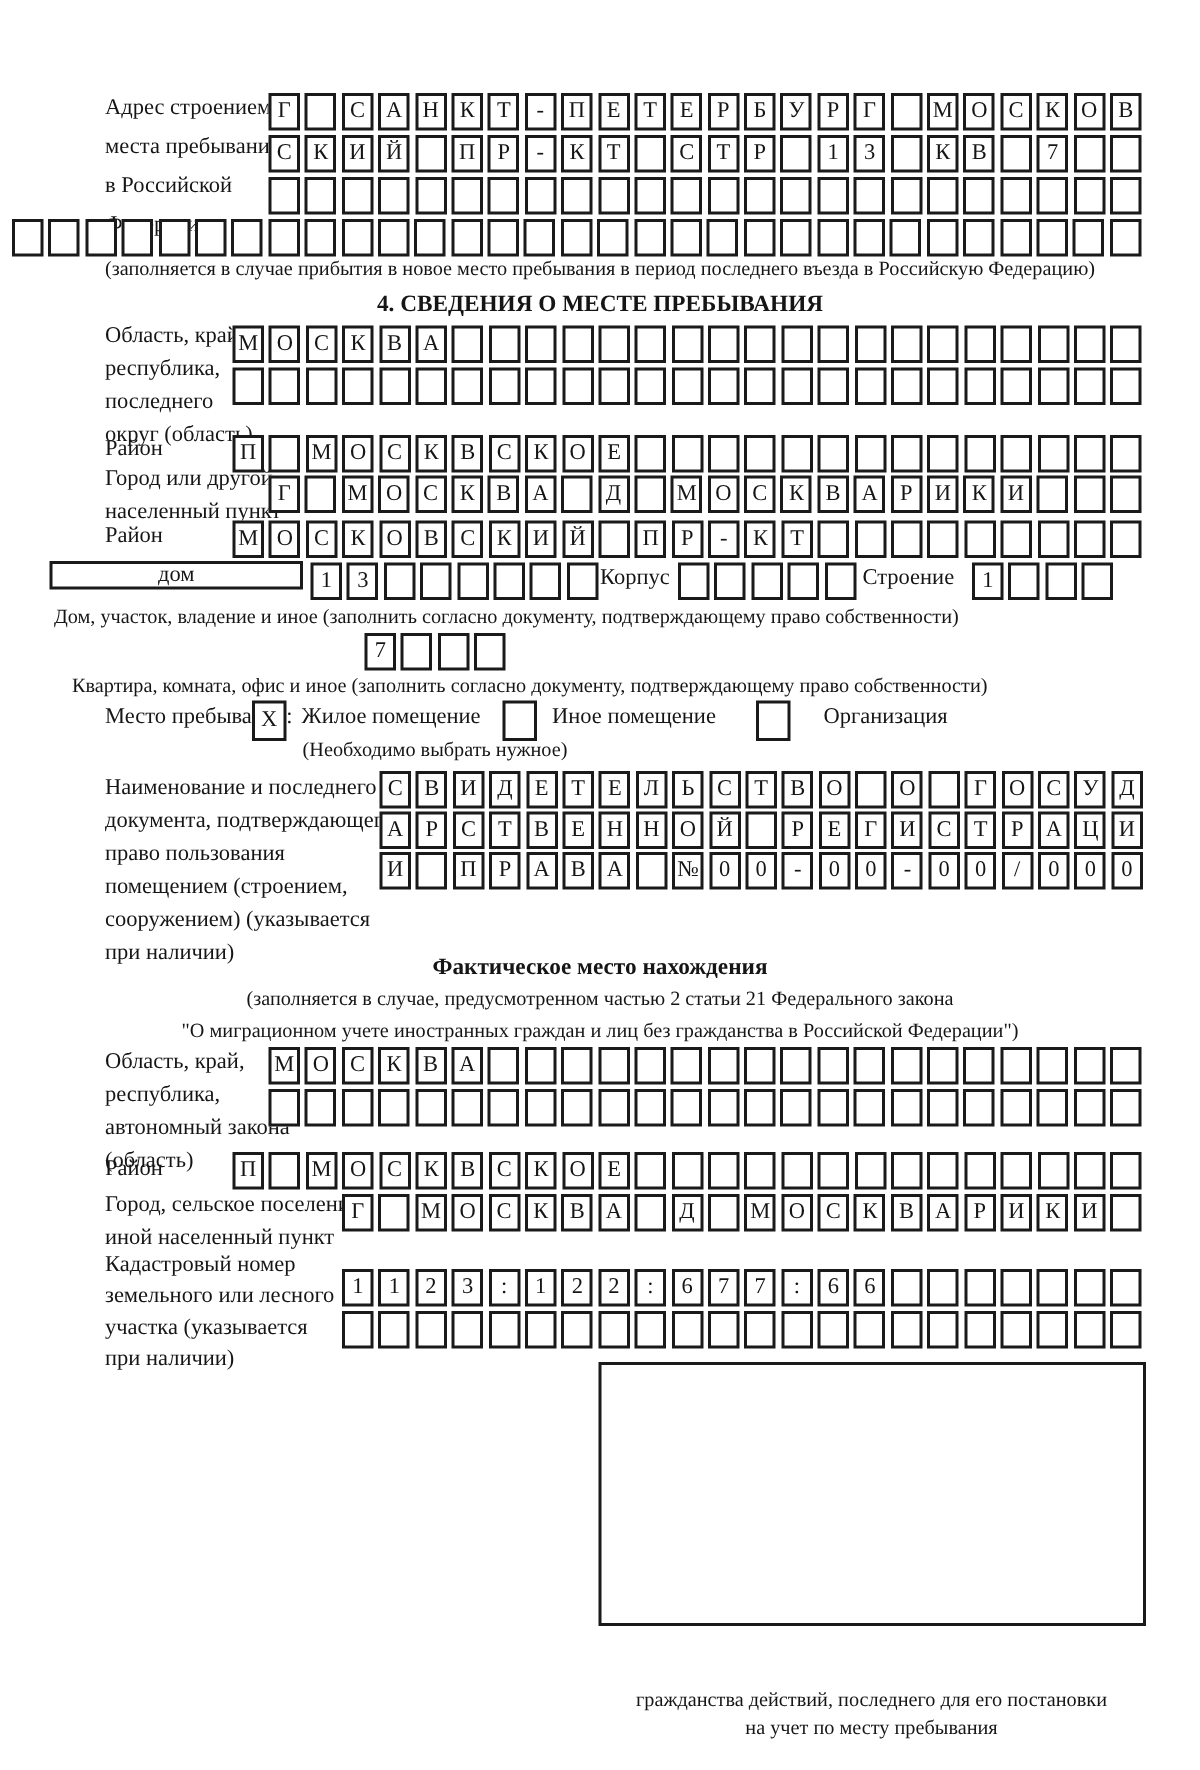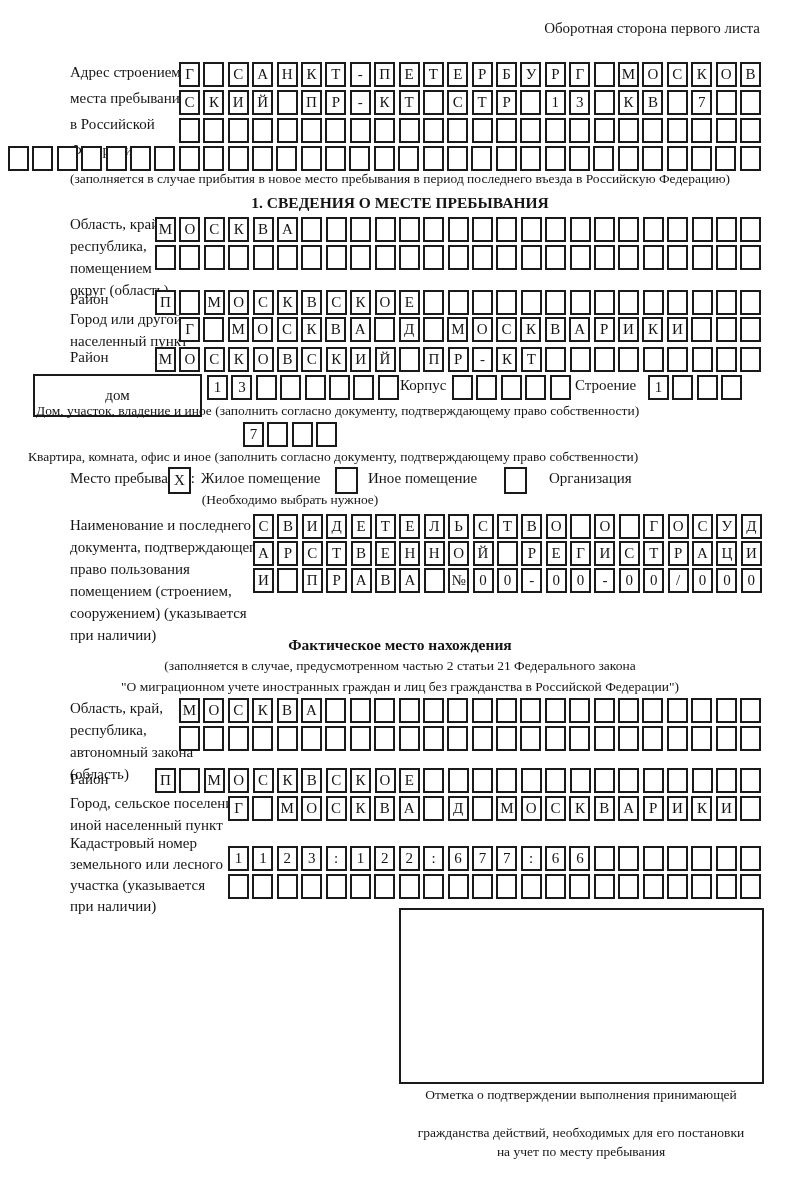--- a/index.html
+++ b/index.html
@@ -6,32 +6,31 @@
   .page{position:relative;width:800px;height:1180px;background:#ffffff;
         font-family:"Liberation Serif","DejaVu Serif",serif;color:#151515;overflow:hidden;}
   .lbl{position:absolute;font-size:15px;white-space:nowrap;color:#151515;}
   .note{position:absolute;font-size:13.5px;white-space:nowrap;color:#151515;}
   .center{text-align:center;white-space:normal;}
   .title{position:absolute;font-weight:700;font-size:15.5px;}
   .cellrow{position:absolute;display:flex;}
   .cell{box-sizing:border-box;flex:0 0 auto;width:21px;height:25px;border:2px solid #1a1a1a;
         margin-right:3.4px;display:inline-flex;align-items:center;justify-content:center;
         font-size:15px;background:#fff;}
-  .bigbox{position:absolute;box-sizing:border-box;height:43px;border:2px solid #1a1a1a;
+  .bigbox{position:absolute;box-sizing:border-box;height:19px;border:2px solid #1a1a1a;
         display:flex;align-items:center;justify-content:center;font-size:15px;background:#fff;}
   .chk{position:absolute;box-sizing:border-box;width:23px;height:27px;border:2px solid #1a1a1a;
         display:flex;align-items:center;justify-content:center;font-size:15px;background:#fff;}
   .stampbox{position:absolute;box-sizing:border-box;border:2.5px solid #1a1a1a;background:#fff;}
 </style>
 </head>
 <body>
 
 <div class="page">
 
-  <div class="lbl" style="left:0;top:20px;width:760px;text-align:right">Оборотная сторона первого листа</div>
 
   <div class="lbl" style="left:70px;top:64px">Адрес строением</div>
   <div class="lbl" style="left:70px;top:90px">места пребывания</div>
   <div class="lbl" style="left:70px;top:116px">в Российской</div>
   <div class="lbl" style="left:70px;top:142px">Федерации</div>
 
   <div class="cellrow" style="left:179px;top:62px">
       <span class="cell">Г</span>
       <span class="cell"></span>
       <span class="cell">С</span>
@@ -138,25 +137,25 @@
       <span class="cell"></span>
       <span class="cell"></span>
       <span class="cell"></span>
       <span class="cell"></span>
       <span class="cell"></span>
       <span class="cell"></span>
     </div>
 
   <div class="note center" style="left:0;top:171px;width:800px">(заполняется в случае прибытия в новое место пребывания в период последнего въезда в Российскую Федерацию)</div>
 
-  <div class="title center" style="left:0;top:194px;width:800px">1. СВЕДЕНИЯ О МЕСТЕ ПРЕБЫВАНИЯ</div>
+  <div class="title center" style="left:0;top:194px;width:800px">4. СВЕДЕНИЯ О МЕСТЕ ПРЕБЫВАНИЯ</div>
 
   <div class="lbl" style="left:70px;top:216px">Область, край,</div>
   <div class="lbl" style="left:70px;top:238px">республика,</div>
-  <div class="lbl" style="left:70px;top:260px">помещением</div>
+  <div class="lbl" style="left:70px;top:260px">последнего</div>
   <div class="lbl" style="left:70px;top:282px">округ (область)</div>
   <div class="cellrow" style="left:155px;top:217px">
       <span class="cell">М</span>
       <span class="cell">О</span>
       <span class="cell">С</span>
       <span class="cell">К</span>
       <span class="cell">В</span>
       <span class="cell">А</span>
       <span class="cell"></span>
       <span class="cell"></span>
@@ -320,21 +319,21 @@
       <span class="cell"></span>
     </div>
   <div class="note" style="left:36px;top:403px">Дом, участок, владение и иное (заполнить согласно документу, подтверждающему право собственности)</div>
 
   <div class="cellrow" style="left:243px;top:422px">
       <span class="cell">7</span>
       <span class="cell"></span>
       <span class="cell"></span>
       <span class="cell"></span>
     </div>
-  <div class="note" style="left:28px;top:449px">Квартира, комната, офис и иное (заполнить согласно документу, подтверждающему право собственности)</div>
+  <div class="note" style="left:48px;top:449px">Квартира, комната, офис и иное (заполнить согласно документу, подтверждающему право собственности)</div>
 
   <div class="lbl" style="left:70px;top:470px">Место пребывания:</div>
   <div class="chk" style="left:168px;top:467px">X</div>
   <div class="lbl" style="left:201px;top:470px">Жилое помещение</div>
   <div class="chk" style="left:335px;top:467px"></div>
   <div class="lbl" style="left:368px;top:470px">Иное помещение</div>
   <div class="chk" style="left:504px;top:467px"></div>
   <div class="lbl" style="left:549px;top:470px">Организация</div>
   <div class="note center" style="left:140px;top:492px;width:300px">(Необходимо выбрать нужное)</div>
 
@@ -578,17 +577,16 @@
       <span class="cell"></span>
       <span class="cell"></span>
       <span class="cell"></span>
       <span class="cell"></span>
       <span class="cell"></span>
       <span class="cell"></span>
       <span class="cell"></span>
     </div>
 
   <div class="stampbox" style="left:399px;top:908px;width:365px;height:176px"></div>
-  <div class="note center" style="left:398px;top:1087px;width:366px">Отметка о подтверждении выполнения принимающей</div>
-  <div class="note center" style="left:398px;top:1125px;width:366px">гражданства действий, необходимых для его постановки</div>
+  <div class="note center" style="left:398px;top:1125px;width:366px">гражданства действий, последнего для его постановки</div>
   <div class="note center" style="left:398px;top:1144px;width:366px">на учет по месту пребывания</div>
 
 </div>
 
 </body></html>

